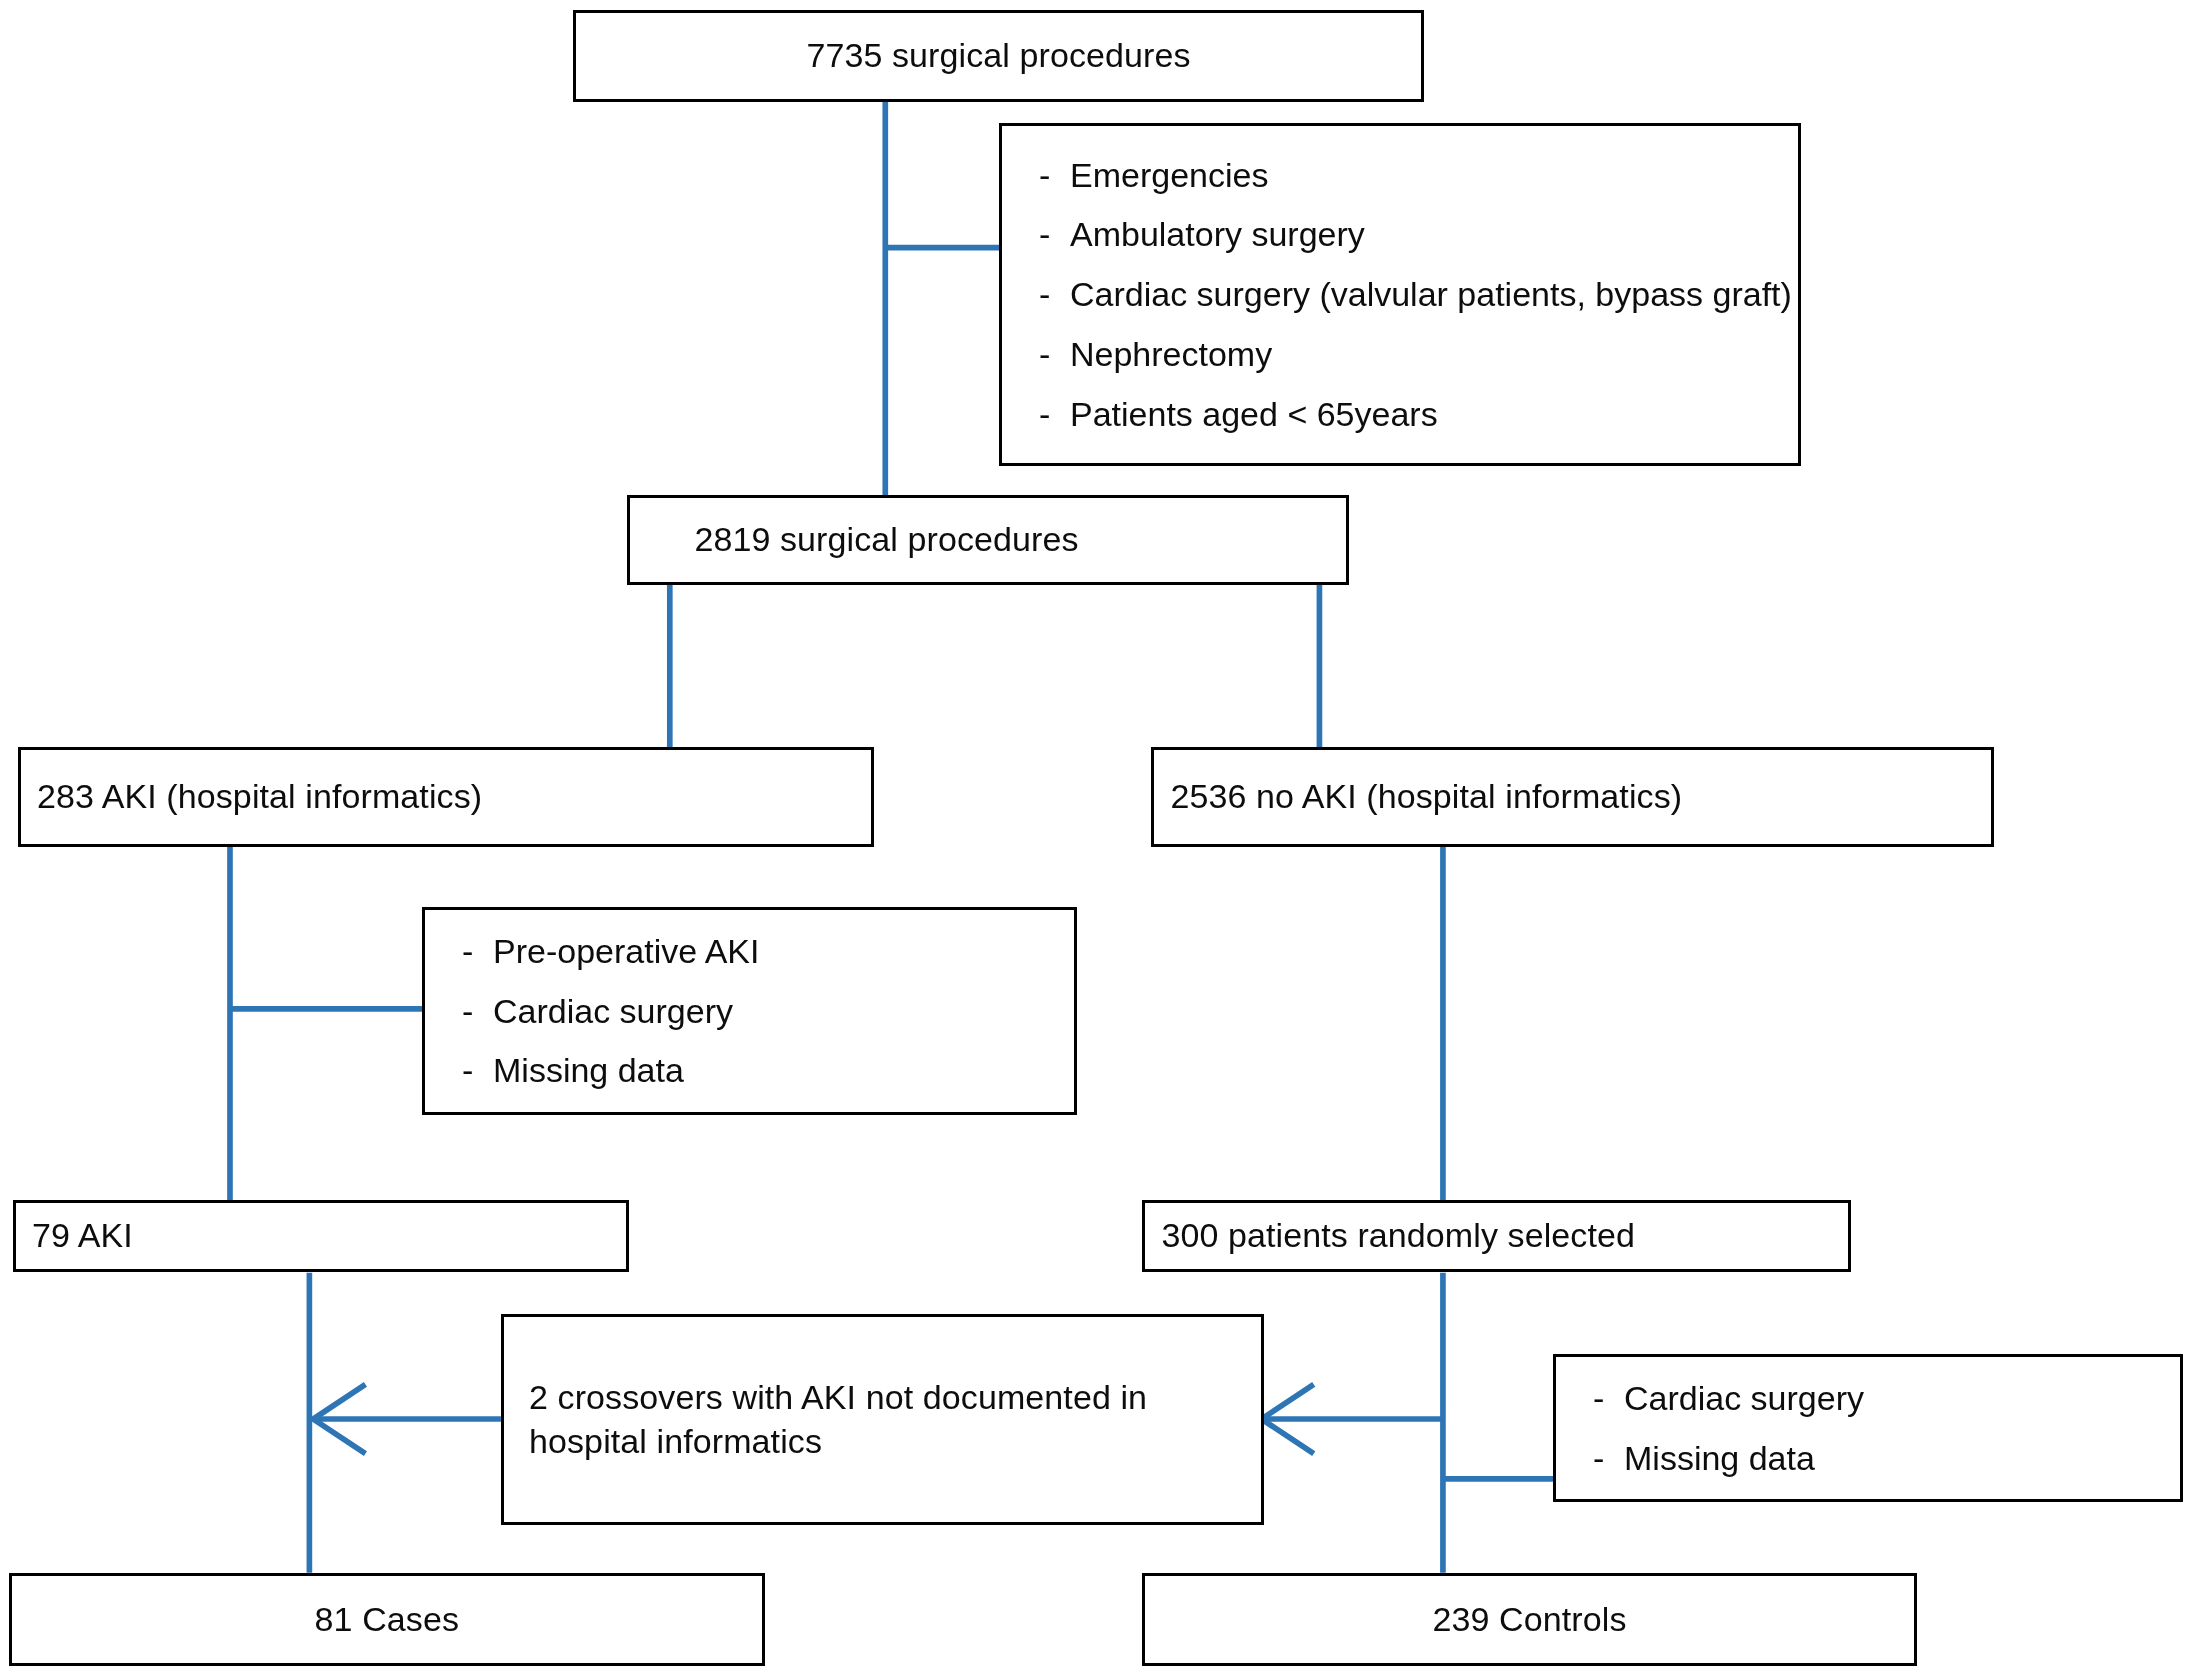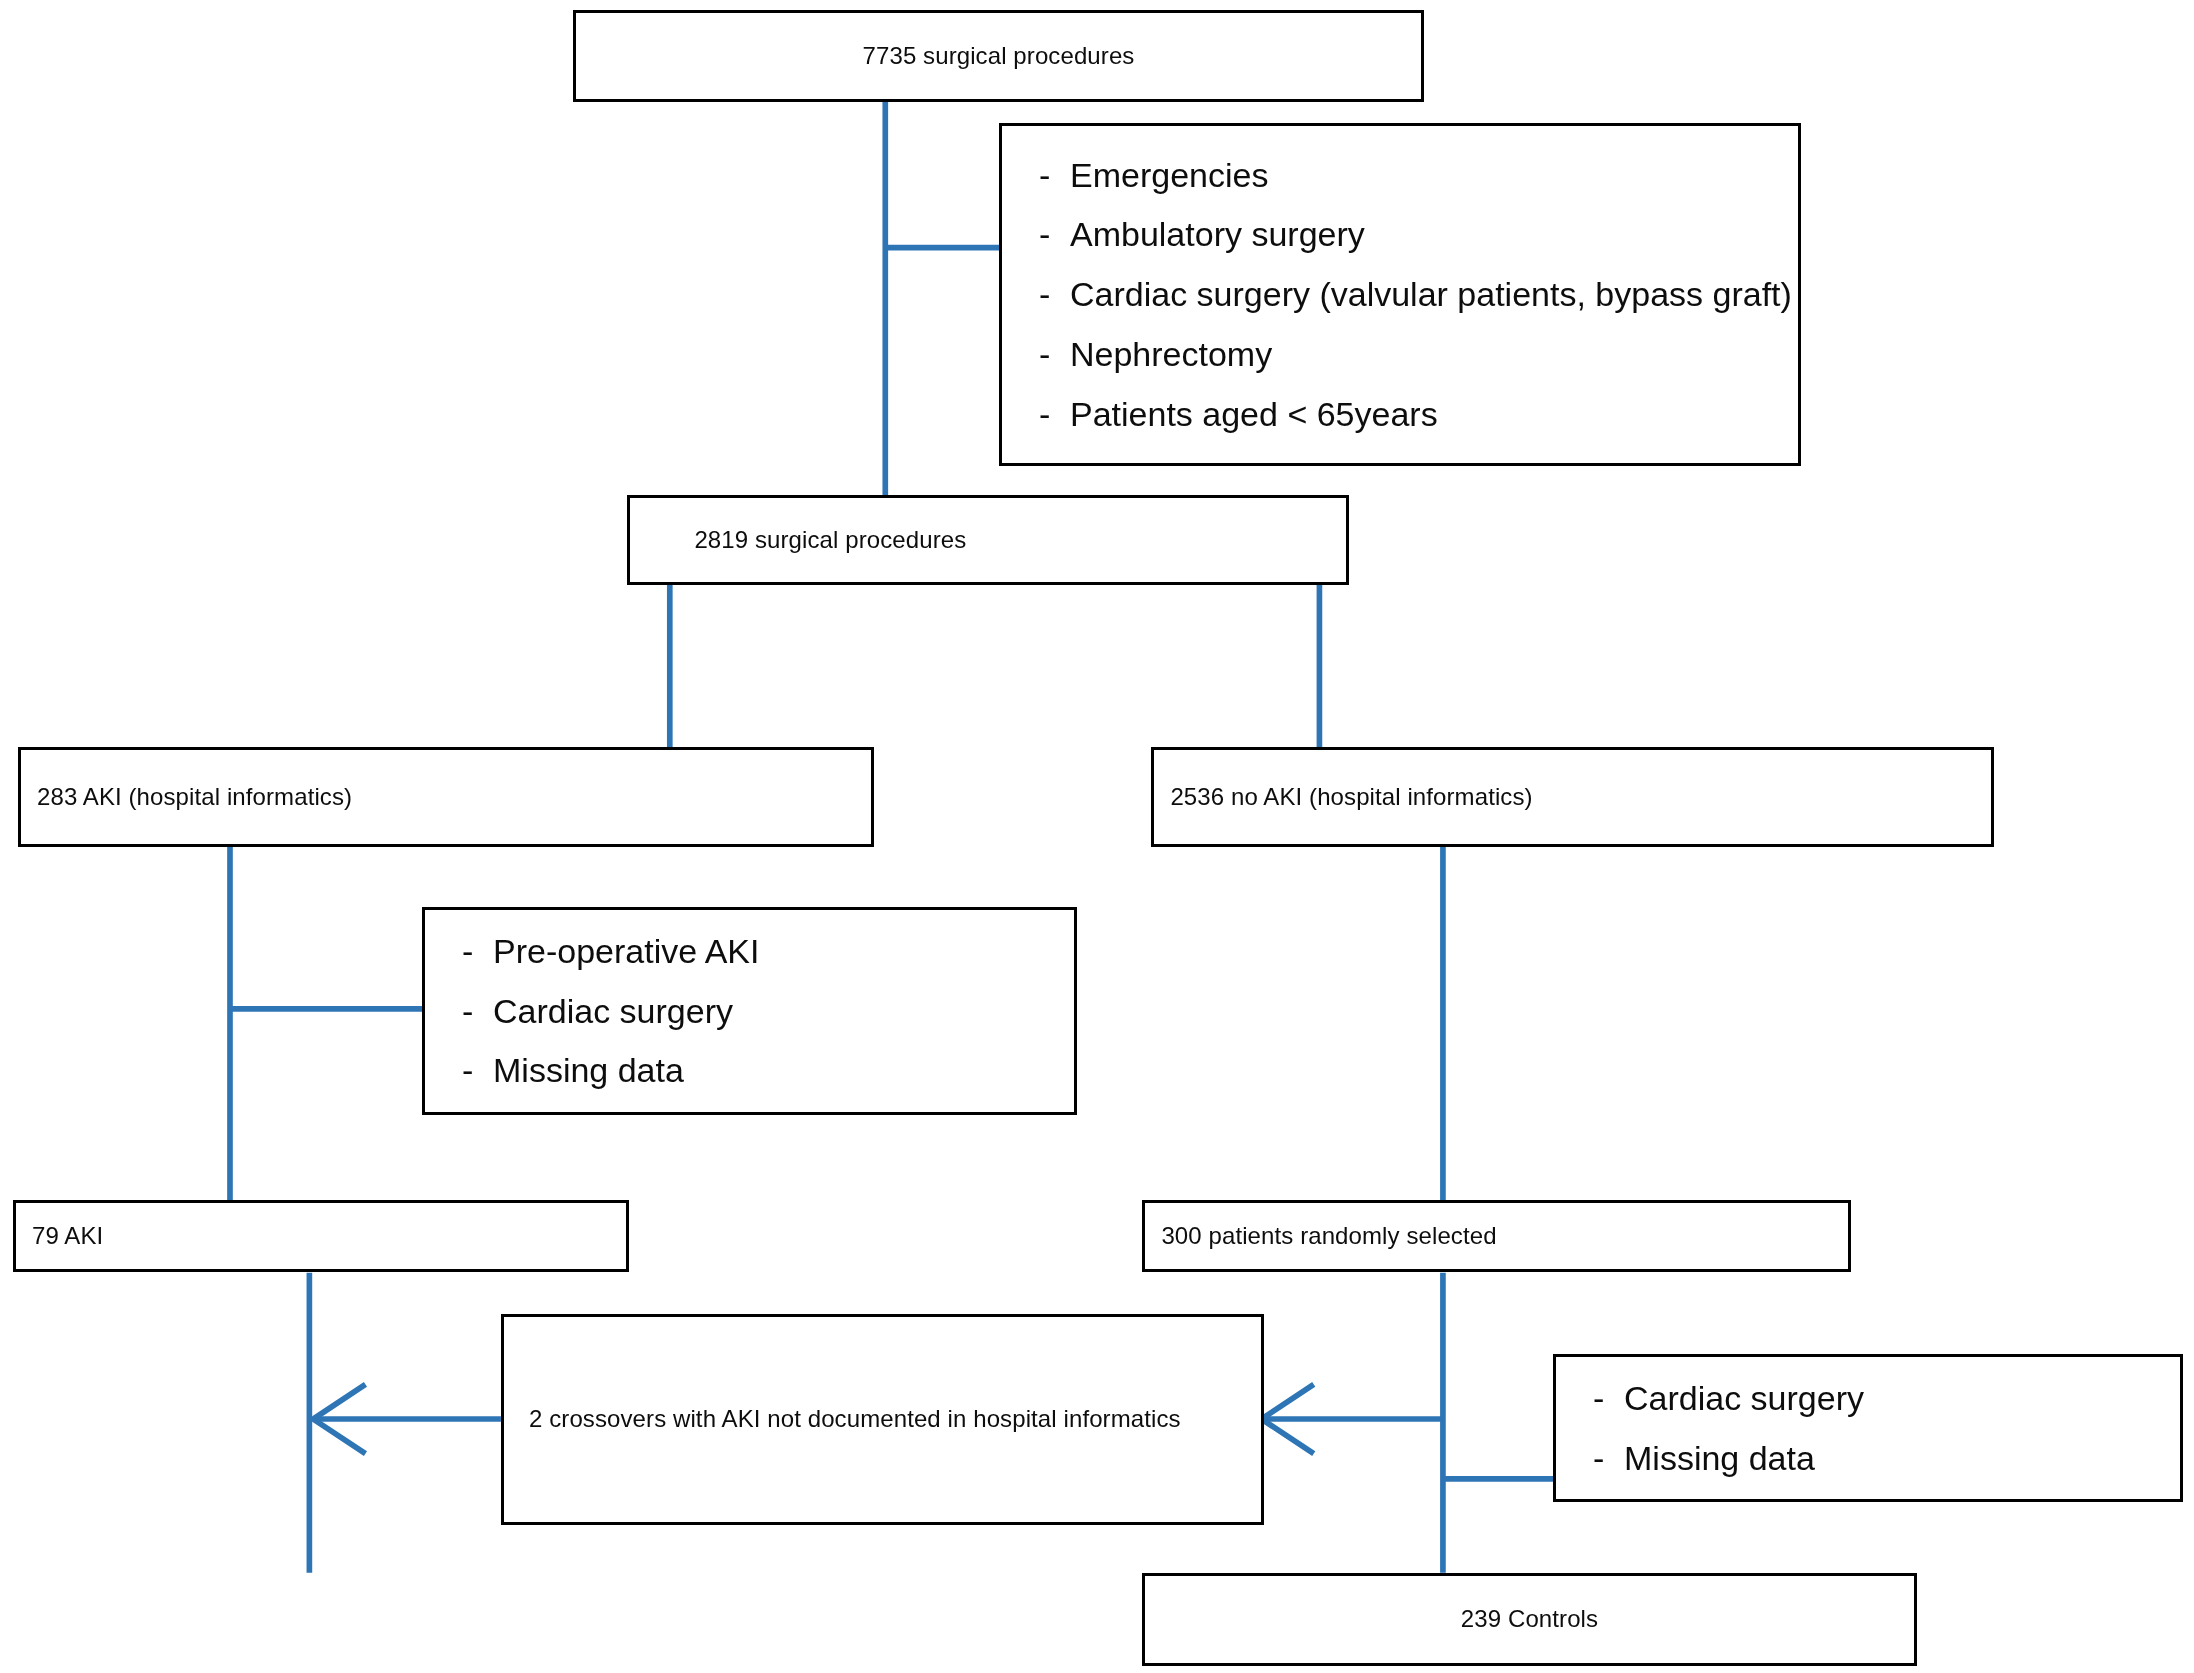--- a/index.html
+++ b/index.html
@@ -35,21 +35,21 @@
     align-items: center;
     z-index: 2;
   }
   .node.centered {
     justify-content: center;
   }
   .node.lefted {
     justify-content: flex-start;
   }
   .label {
-    font-size: 24px;
+    font-size: 34px;
     line-height: 1.28;
     color: #0d0d0d;
     letter-spacing: 0.1px;
     white-space: pre-wrap;
   }
   .node.lefted .label {
     padding-left: 16.4px;
   }
   .node.wrapbox .label {
     padding-left: 25px;
@@ -207,19 +207,22 @@
           <span class="bullet-text">Cardiac surgery</span>
         </li>
         <li>
           <span class="bullet-dash">-</span>
           <span class="bullet-text">Missing data</span>
         </li>
       </ul>
     </div>
   </div>
 
+  <div class="node centered" style="left:8.8px; top:1573px; width:756px; height:93px;">
+    <span class="label">81 Cases</span>
+  </div>
 
   <div class="node centered" style="left:1142px; top:1573px; width:775px; height:93px;">
     <span class="label">239 Controls</span>
   </div>
 
 </div>
 
 
 </body></html>

